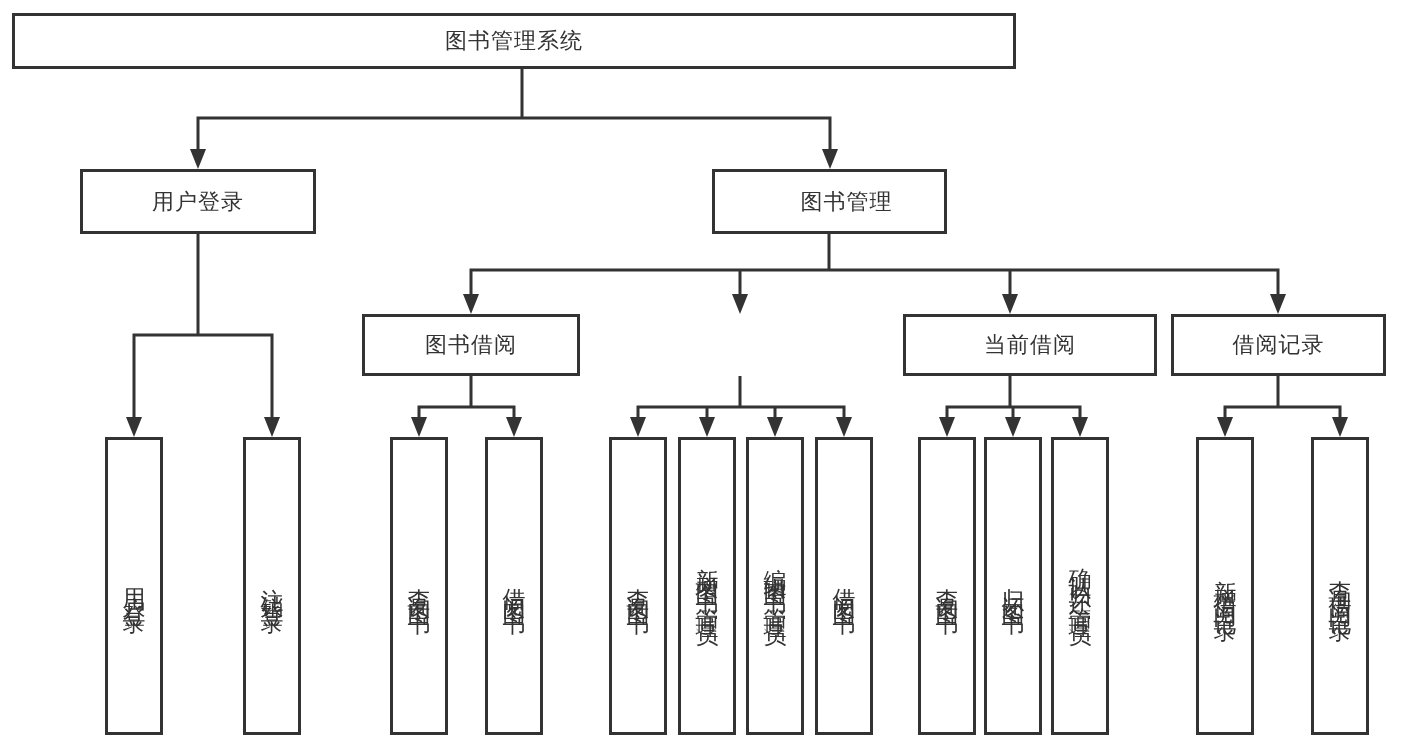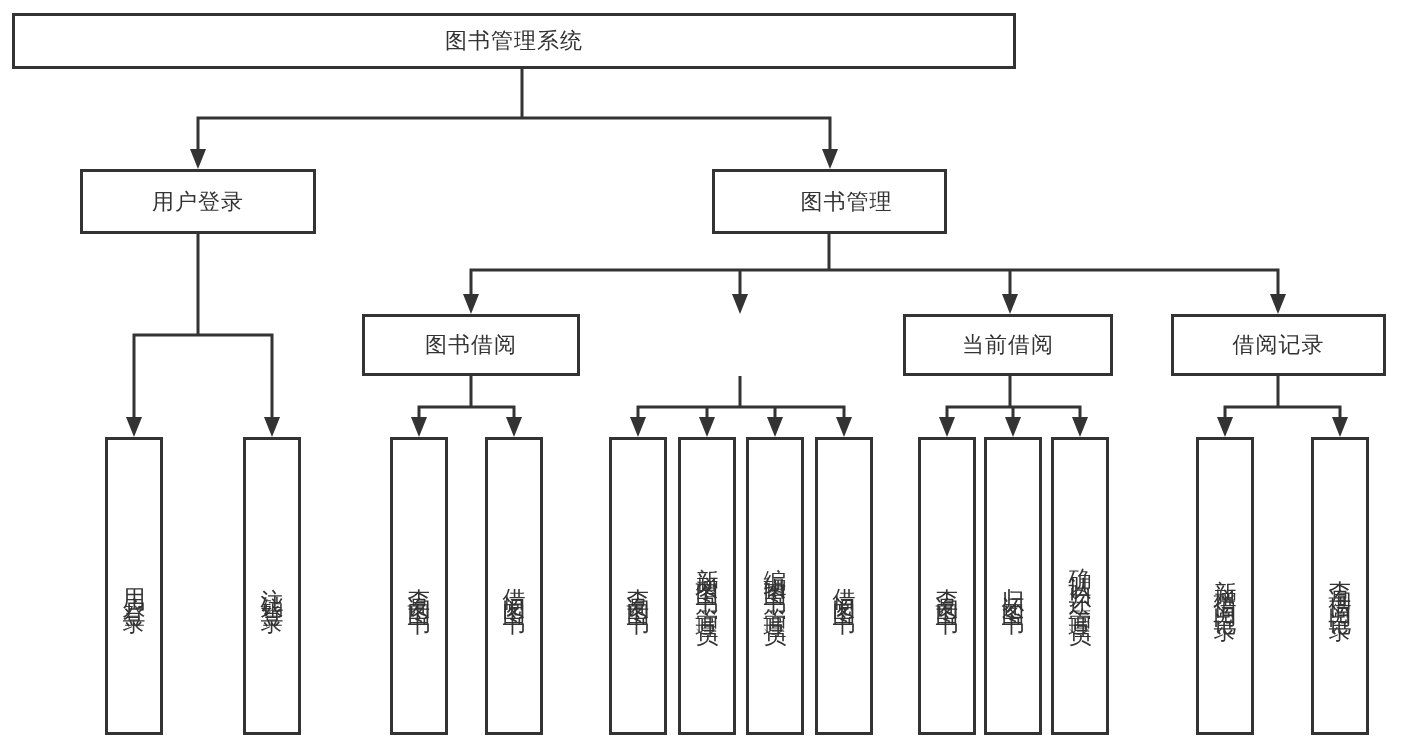--- a/index.html
+++ b/index.html
@@ -55,21 +55,21 @@
     letter-spacing: 8px;
     line-height: 1;
     color: #333333;
   }
   
   .n-root   { left: 12px;   top: 13px;  width: 1004px; height: 56px; }
   .n-login  { left: 80px;   top: 169px; width: 236px;  height: 65px; }
   .n-mgmt   { left: 712px;  top: 169px; width: 235px;  height: 65px; padding-left: 34px; }
   .n-newbk  { left: 362px;  top: 314px; width: 218px;  height: 62px; }
   .n-borrow { left: 633px;  top: 314px; width: 214px;  height: 62px; }
-  .n-current{ left: 903px;  top: 314px; width: 210px;  height: 62px; }
+  .n-current{ left: 903px;  top: 314px; width: 254px;  height: 62px; }
   .n-record { left: 1171px; top: 314px; width: 215px;  height: 62px; }
   
   .lf-a1 { left: 105px; }
   .lf-a2 { left: 243px; }
   .lf-b1 { left: 390px; }
   .lf-b2 { left: 485px; }
   .lf-c1 { left: 609px; }
   .lf-c2 { left: 678px; }
   .lf-c3 { left: 746px; }
   .lf-c4 { left: 815px; }

